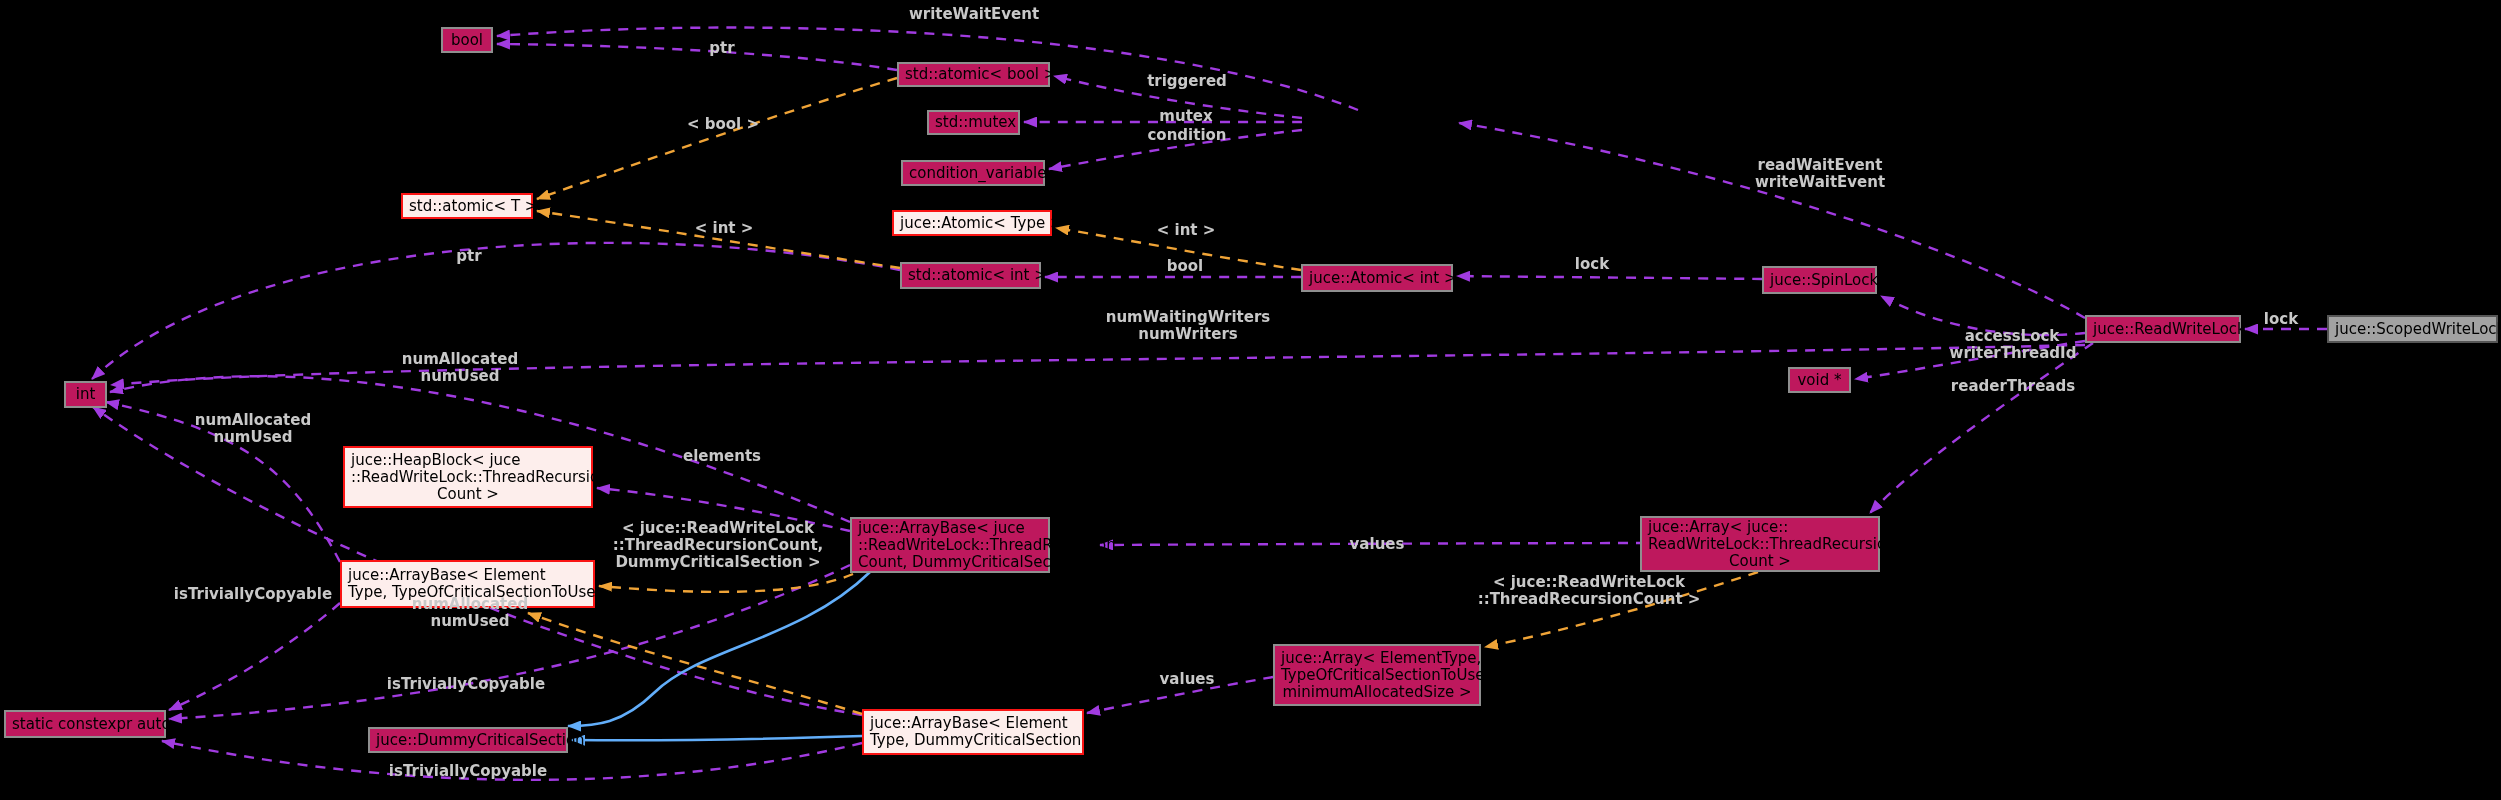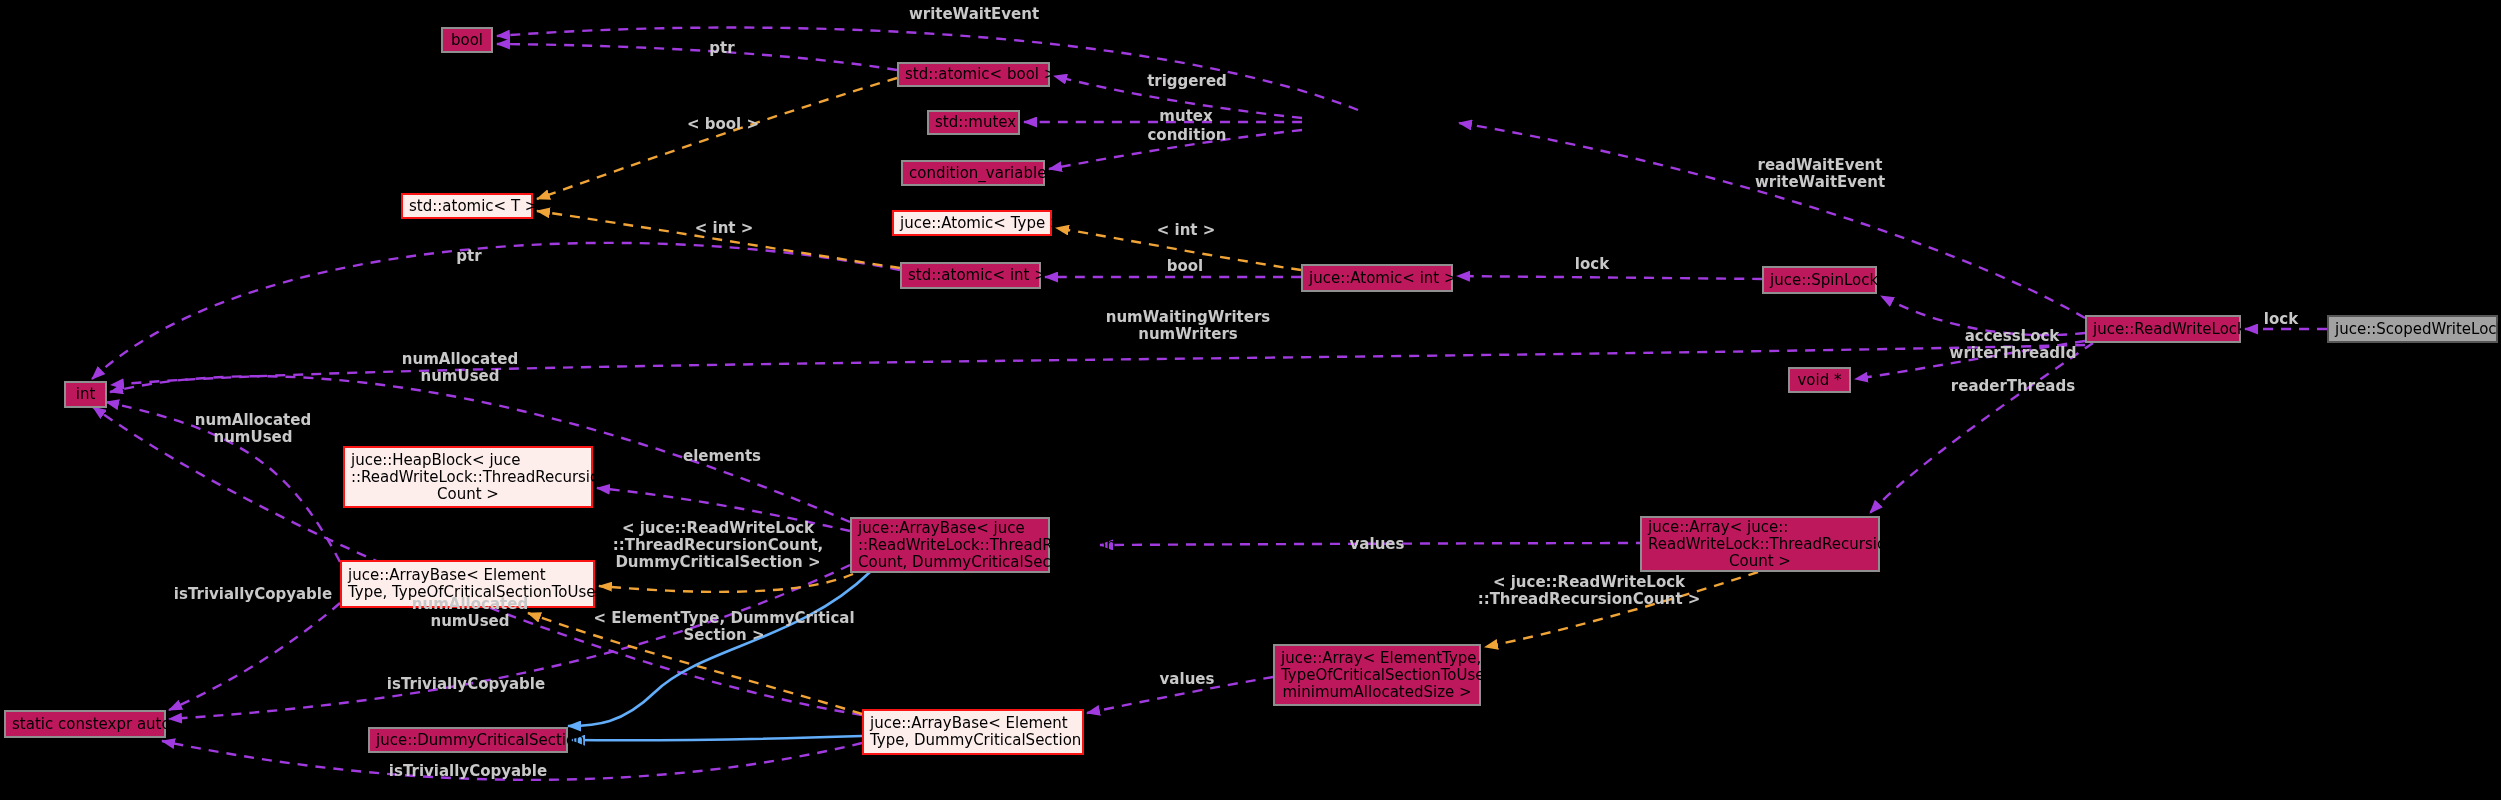--- a/index.html
+++ b/index.html
@@ -225,24 +225,20 @@
         <span style="display: block;">&lt; juce::ReadWriteLock</span>
         <span style="display: block;">::ThreadRecursionCount &gt;</span>
       </div>
       <div class="elabel" style="left: 253px; top: 586px;">
         <span style="display: block;">isTriviallyCopyable</span>
       </div>
       <div class="elabel" style="left: 470px; top: 596px;">
         <span style="display: block;">numAllocated</span>
         <span style="display: block;">numUsed</span>
       </div>
-      <div class="elabel" style="left: 724px; top: 610px;">
-        <span style="display: block;">&lt; ElementType, DummyCritical</span>
-        <span style="display: block;">Section &gt;</span>
-      </div>
       <div class="elabel" style="left: 1187px; top: 671px;">
         <span style="display: block;">values</span>
       </div>
       <div class="elabel" style="left: 466px; top: 676px;">
         <span style="display: block;">isTriviallyCopyable</span>
       </div>
       <div class="elabel" style="left: 468px; top: 763px;">
         <span style="display: block;">isTriviallyCopyable</span>
       </div>
     </div>

